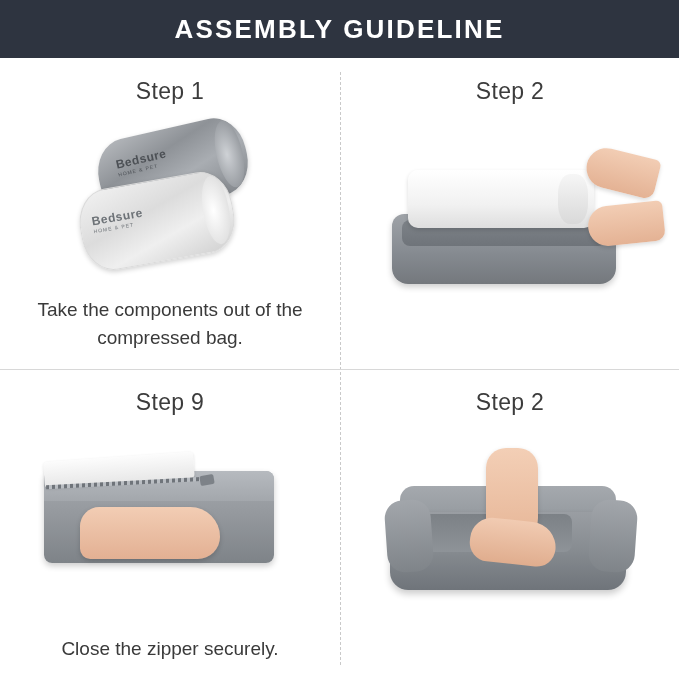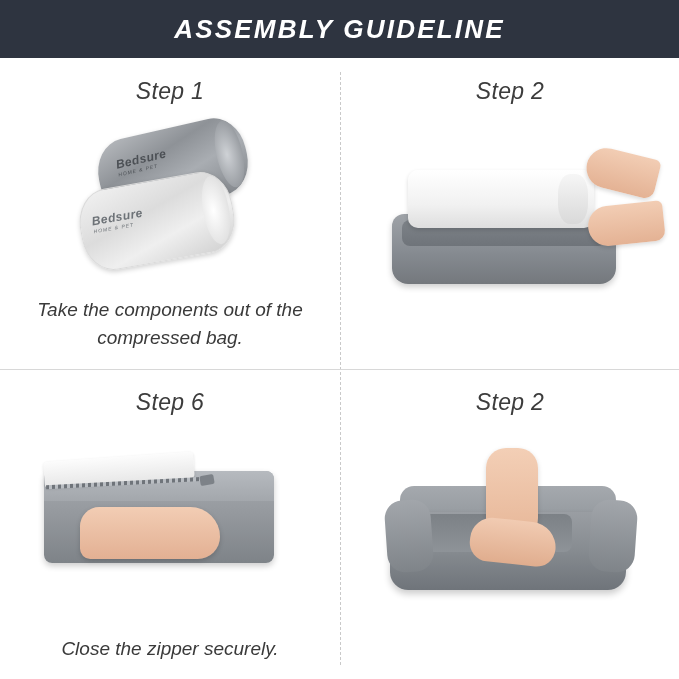--- a/index.html
+++ b/index.html
@@ -10,21 +10,20 @@
   body {
     font-family: "Liberation Sans", sans-serif;
     -webkit-font-smoothing: antialiased;
   }
   #page {
     width: 679px;
     height: 679px;
     position: relative;
     background: #ffffff;
     overflow: hidden;
-    font-style: italic;
   }
 
   
   .header {
     height: 58px;
     background: #2e3440;
     display: flex;
     align-items: center;
     justify-content: center;
   }
@@ -315,21 +314,21 @@
         <div class="scene">
           <div class="bed-base"></div>
           <div class="foam"></div>
           <div class="hand hand-2a"></div>
           <div class="hand hand-2b"></div>
         </div>
       </div>
     </div>
 
     <div class="cell">
-      <div class="step-title">Step 6</div>
+      <div class="step-title">Step 9</div>
       <div class="art">
         <div class="scene">
           <div class="mattress">
             <div class="mattress-top"></div>
           </div>
           <div class="flap"></div>
           <div class="zipper"></div>
           <div class="zipper-pull"></div>
           <div class="hand-3"></div>
         </div>

